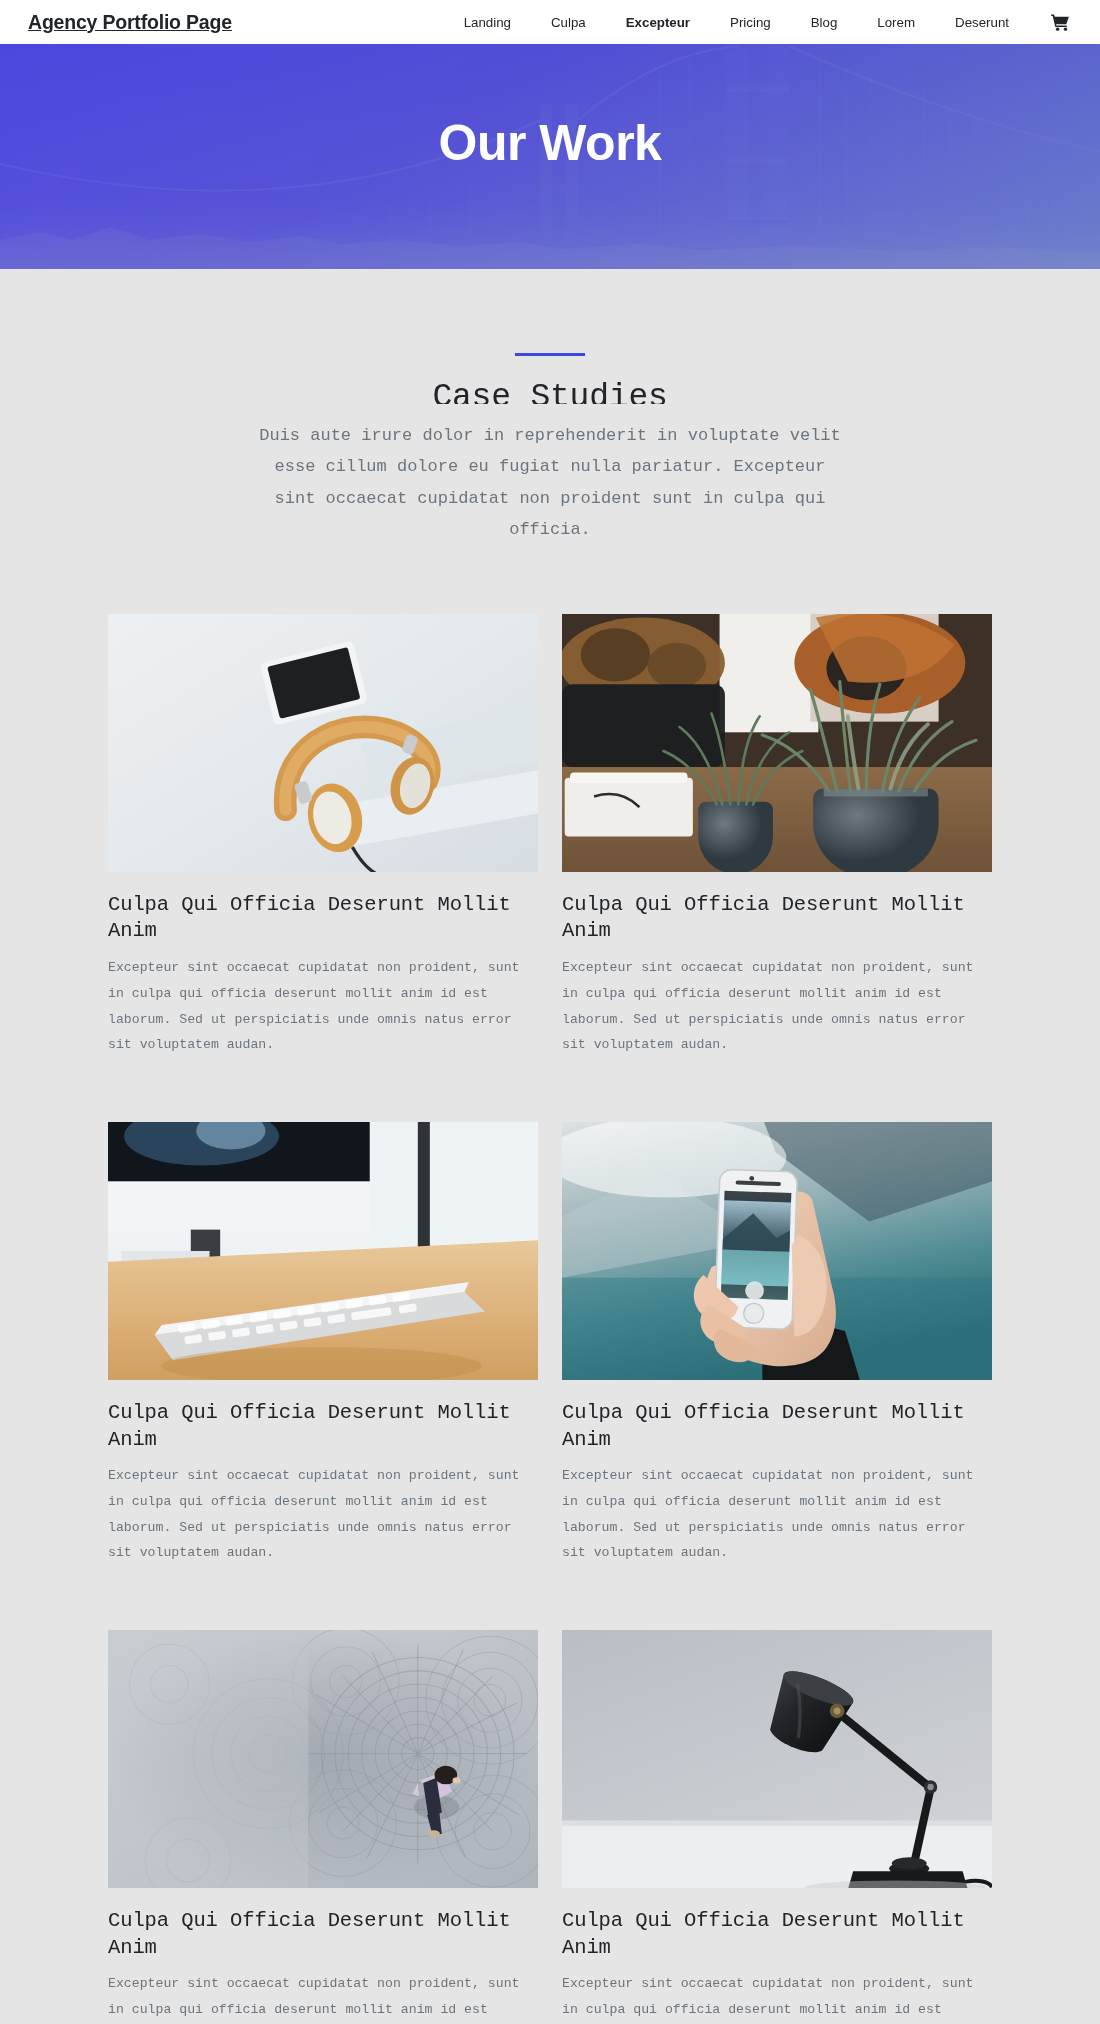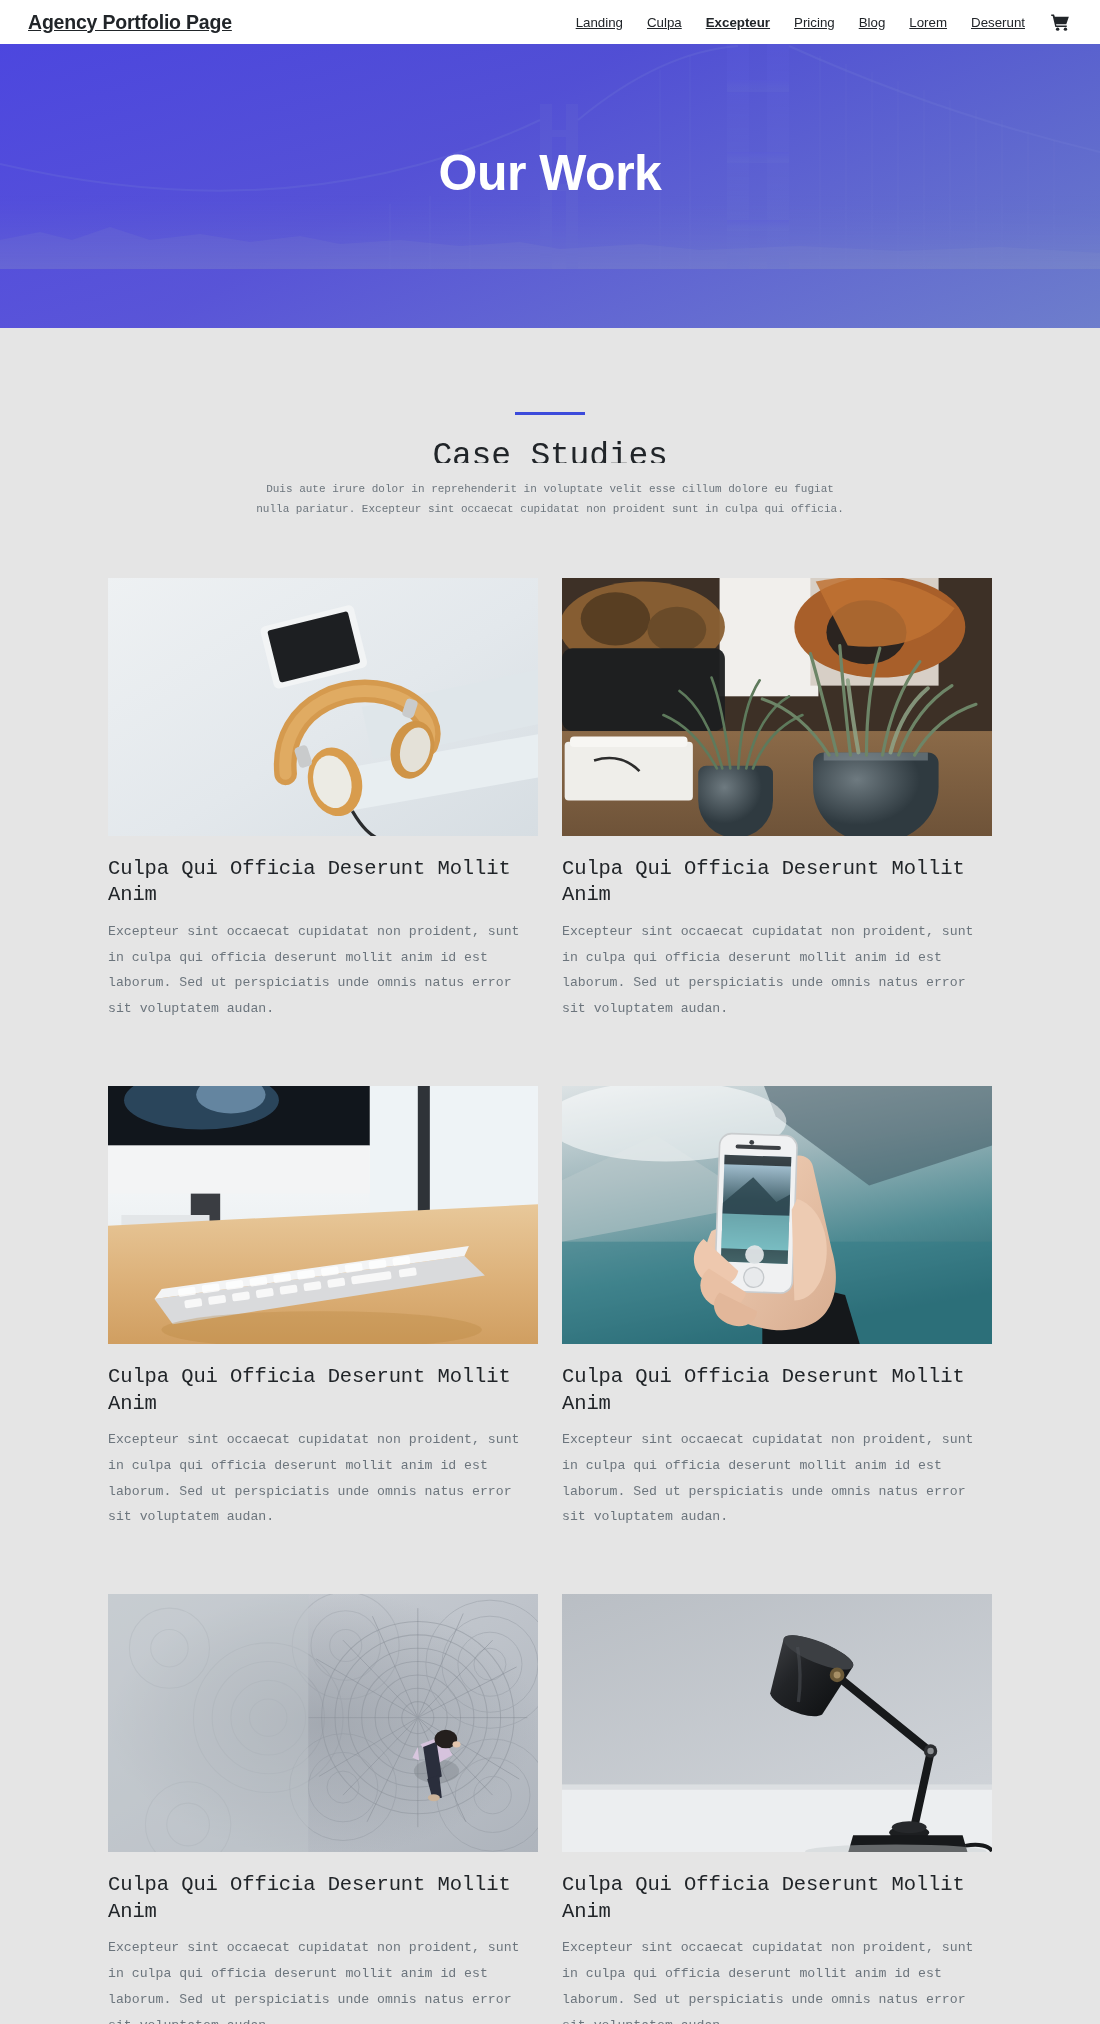--- a/index.html
+++ b/index.html
@@ -26,23 +26,22 @@
   .brand{
     font-size:19.5px;
     font-weight:700;
     color:#212529;
     letter-spacing:-0.2px;
     white-space:nowrap;
   }
   .nav-list{
     display:flex;
     align-items:center;
-    gap:0px;
+    gap:16px;
     list-style:none;
-    text-decoration:underline;
   }
   .nav-link{
     font-size:13.3px;
     color:#212529;
     text-decoration:none;
     padding:6px 12px;
     display:block;
     white-space:nowrap;
     font-weight:400;
   }
@@ -54,21 +53,21 @@
     padding:6px 4px 6px 14px;
     background:none;
     border:none;
     cursor:pointer;
   }
   .cart-btn svg{ display:block; }
 
   
   .hero{
     position:relative;
-    height:284px;
+    height:225px;
     overflow:hidden;
     display:flex;
     flex-direction:column;
     align-items:center;
     justify-content:center;
     text-align:center;
   }
   .hero-bg{
     position:absolute;
     inset:0;
@@ -122,25 +121,25 @@
     overflow:hidden;
   }
   .sec-title{
     font-size:33px;
     font-weight:400;
     color:#212529;
     line-height:1.2;
     letter-spacing:-0.2px;
   }
   .sec-desc{
-    font-size:11px;
+    font-size:17px;
     color:#6c757d;
     line-height:1.85;
     max-width:600px;
-    margin:16px auto 2px;
+    margin:16px auto 12px;
   }
 
   
   .grid{
     display:grid;
     grid-template-columns:1fr 1fr;
     column-gap:48px;
     row-gap:0px;
     max-width:884px;
     margin:0 auto;

